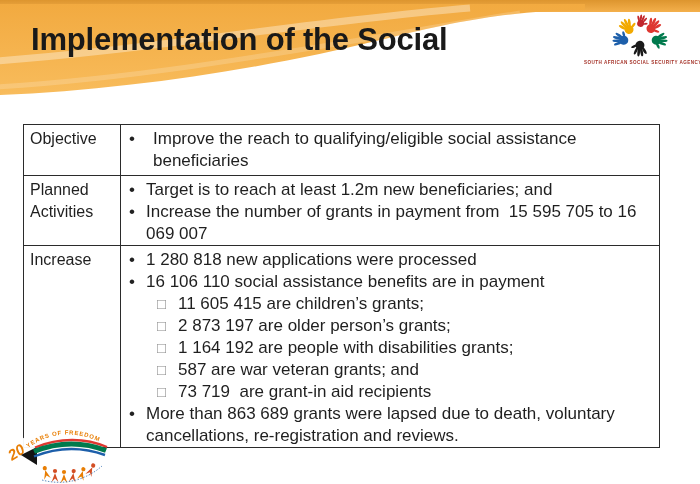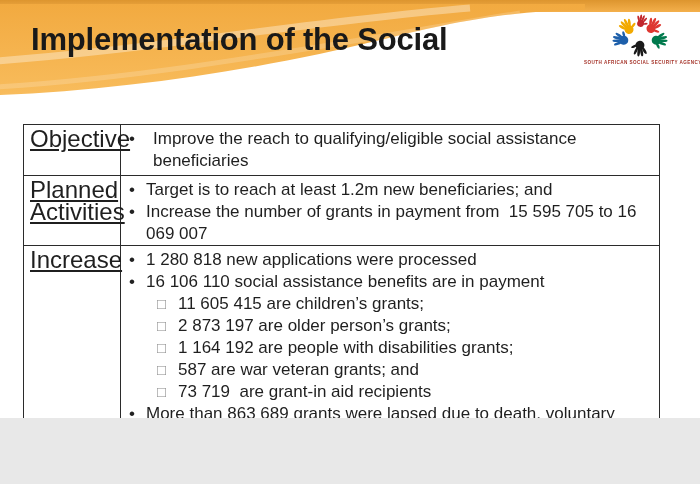--- a/index.html
+++ b/index.html
@@ -1,19 +1,19 @@
 <!DOCTYPE html>
 <html><head>
 <meta charset="utf-8">
 <style>
   * { margin:0; padding:0; box-sizing:border-box; }
   html,body { background:#e8e8e8; }
   .slide {
     position:relative;
-    width:700px; height:418px;
+    width:700px; height:484px;
     background:#ffffff;
     overflow:hidden;
     font-family:"Liberation Sans", sans-serif;
     margin:0 auto;
     padding-left:44px;
   }
   
   .header-svg { position:absolute; left:0; top:0; z-index:1; }
   .title {
     position:absolute; left:31px; top:18px; z-index:2;
@@ -36,21 +36,21 @@
   }
   
   .grants-table {
     position:absolute; left:23px; top:124px; z-index:2;
     width:637px; border-collapse:collapse; table-layout:fixed;
     font-size:17px; color:#1f1f1f;
   }
   .grants-table td {
     border:1.6px solid #2b2b2b; vertical-align:top;
   }
-  td.lbl { width:97px; padding:3px 4px 0 6px; font-size:24px; line-height:22px;text-decoration:underline; }
+  td.lbl { width:97px; padding:3px 4px 0 6px; font-size:16px; line-height:22px; }
   td.cnt { padding:3px 6px 0 8px; }
   .li { display:flex; line-height:22px; }
   .li .mk { flex:0 0 17px; color:#222; }
   .li .txt { white-space:pre-wrap; }
   .li.l1-wide .mk { flex:0 0 24px; }
   .li.l2 { margin-left:28px; }
   .li.l2 .mk { flex:0 0 21px; color:#8a8a8a; font-size:15px; }
   
   .freedom-logo { position:absolute; left:2px; top:416px; z-index:3; }
 </style>

